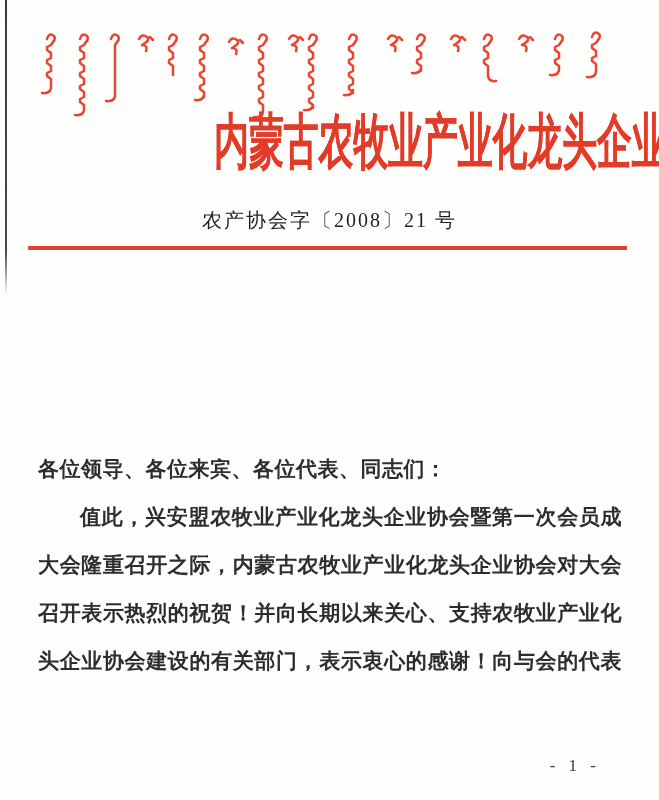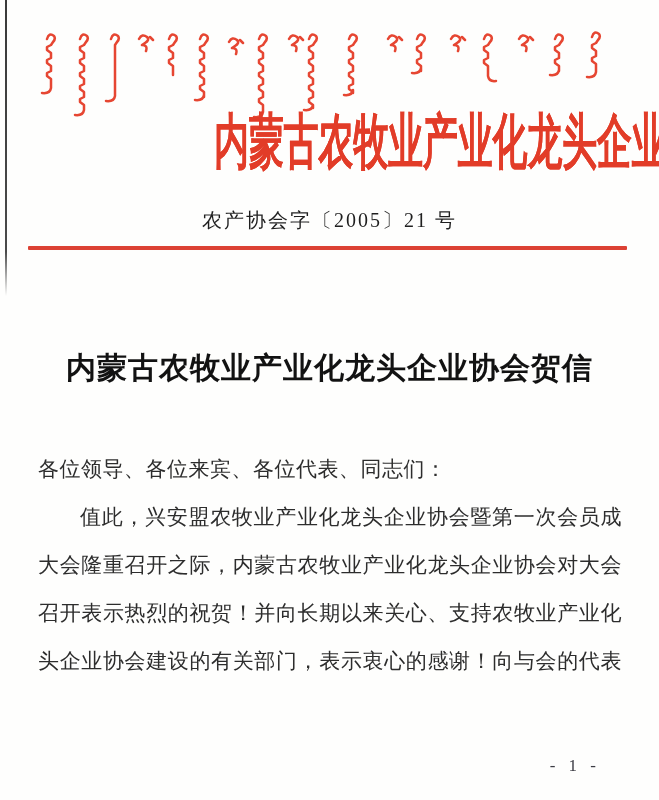--- a/index.html
+++ b/index.html
@@ -33,21 +33,21 @@
     position:absolute;top:246px;left:28px;width:599px;height:4px;
     background:var(--rule-red,#dc4134);border-radius:1px;
   }
   .doc-title{
     position:absolute;top:348px;left:0;width:100%;
     text-align:center;font-size:30px;font-weight:bold;color:#121212;
     letter-spacing:1px;
   }
   .body-text{
     position:absolute;top:445px;left:38px;width:584px;
-    font-size:21px;color:#2d2d2d;
+    font-size:21px;color:#2d2d2d;font-weight:bold;
   }
   .body-line{
     height:48px;line-height:48px;white-space:nowrap;letter-spacing:0.5px;
   }
   .body-line.just{
     white-space:normal;text-align:justify;text-align-last:justify;
     overflow:hidden;
   }
   .body-line.indent{text-indent:42px;}
   .page-number{
@@ -63,25 +63,24 @@
   <div class="scan-line"></div>
 
   <svg id="mongolian-svg" class="mongolian" viewBox="0 0 659 125" xmlns="http://www.w3.org/2000/svg">
       <path d="M47,39 q2,-7 7,-3 q2,3 -1,6 L51,45 l-4,2 l0,3 l4,3 l0,5 l-4,2 l0,3 l4,3 l0,5 l-4,2 l0,3 l4,3 l0,5 L51,88 q-1,6 -9,5 M80,39 q2,-7 7,-3 q2,3 -1,6 L84,45 l-4,2 l0,3 l4,3 l0,5 l-4,2 l0,3 l4,3 l0,5 l-4,2 l0,3 l4,3 l0,5 l-4,2 l0,3 l4,3 l0,5 l-4,2 l0,3 l4,3 l0,5 L84,110 q-1,6 -9,5 M111,39 q2,-7 7,-3 q2,3 -1,6 L115,45 L115,91 L115,96 q-1,6 -9,5 M139,39 q3,-6 8,-2 q3,3 -2,6 l-3,2 q6,0 4,6 M150,37 l3,3 M169,39 q2,-7 7,-3 q2,3 -1,6 L173,45 l-4,2 l0,3 l4,3 l0,5 l-4,2 l0,3 l4,3 l0,5 L173,75 M200,39 q2,-7 7,-3 q2,3 -1,6 L204,45 l-4,2 l0,3 l4,3 l0,5 l-4,2 l0,3 l4,3 l0,5 l-4,2 l0,3 l4,3 l0,5 l-4,2 l0,3 l4,3 l0,5 L204,95 q-1,6 -9,5 M229,42 q3,-6 8,-2 q3,3 -2,6 l-3,2 q6,0 4,6 M240,40 l3,3 M259,39 q2,-7 7,-3 q2,3 -1,6 L263,45 l-4,2 l0,3 l4,3 l0,5 l-4,2 l0,3 l4,3 l0,5 l-4,2 l0,3 l4,3 l0,5 l-4,2 l0,3 l4,3 l0,5 l-4,2 l0,3 l4,3 l0,5 L263,112 q-1,6 -9,5 M289,39 q3,-6 8,-2 q3,3 -2,6 l-3,2 q6,0 4,6 M300,37 l3,3 M309,39 q2,-7 7,-3 q2,3 -1,6 L313,45 l-4,2 l0,3 l4,3 l0,5 l-4,2 l0,3 l4,3 l0,5 l-4,2 l0,3 l4,3 l0,5 l-4,2 l0,3 l4,3 l0,5 l-4,2 l0,3 l4,3 l0,3 L313,105 q-1,6 -9,5 M349,39 q2,-7 7,-3 q2,3 -1,6 L353,45 l-4,2 l0,3 l4,3 l0,5 l-4,2 l0,3 l4,3 l0,5 l-4,2 l0,3 l4,3 l0,5 l-4,2 l0,3 l4,3 l0,1 L353,90 q-1,6 -9,5 M388,39 q3,-6 8,-2 q3,3 -2,6 l-3,2 q6,0 4,6 M399,37 l3,3 M417,39 q2,-7 7,-3 q2,3 -1,6 L421,45 l-4,2 l0,3 l4,3 l0,5 l-4,2 l0,3 l4,3 l0,5 L421,68 q-1,6 -9,5 M451,39 q3,-6 8,-2 q3,3 -2,6 l-3,2 q6,0 4,6 M462,37 l3,3 M484,39 q2,-7 7,-3 q2,3 -1,6 L488,45 l-4,2 l0,3 l4,3 l0,5 l-4,2 l0,3 l4,3 l0,5 L488,76 q1,6 8,5 M519,39 q3,-6 8,-2 q3,3 -2,6 l-3,2 q6,0 4,6 M530,37 l3,3 M555,39 q2,-7 7,-3 q2,3 -1,6 L559,45 l-4,2 l0,3 l4,3 l0,5 l-4,2 l0,3 l4,3 l0,5 L559,70 q-1,6 -9,5 M592,37 q2,-7 7,-3 q2,3 -1,6 L596,43 l-4,2 l0,3 l4,3 l0,5 l-4,2 l0,3 l4,3 l0,5 L596,72 q-1,6 -9,5 " fill="none" stroke="#e64632" stroke-width="2.5" stroke-linecap="round" stroke-linejoin="round"></path>
     </svg>
 
   <div class="org-title">
     <span class="stretch">内蒙古农牧业产业化龙头企业协会文件</span>
   </div>
 
-  <div class="doc-number">农产协会字〔2005〕21 号</div>
+  <div class="doc-number">农产协会字〔2008〕21 号</div>
 
   <div class="red-rule"></div>
 
-  <div class="doc-title">内蒙古农牧业产业化龙头企业协会贺信</div>
 
   <div class="body-text">
     <div class="body-line">各位领导、各位来宾、各位代表、同志们：</div>
     <div class="body-line just indent">值此，兴安盟农牧业产业化龙头企业协会暨第一次会员成立</div>
     <div class="body-line just">大会隆重召开之际，内蒙古农牧业产业化龙头企业协会对大会的</div>
     <div class="body-line just">召开表示热烈的祝贺！并向长期以来关心、支持农牧业产业化龙</div>
     <div class="body-line just">头企业协会建设的有关部门，表示衷心的感谢！向与会的代表及</div>
   </div>
 
   <div class="page-number">- 1 -</div>

